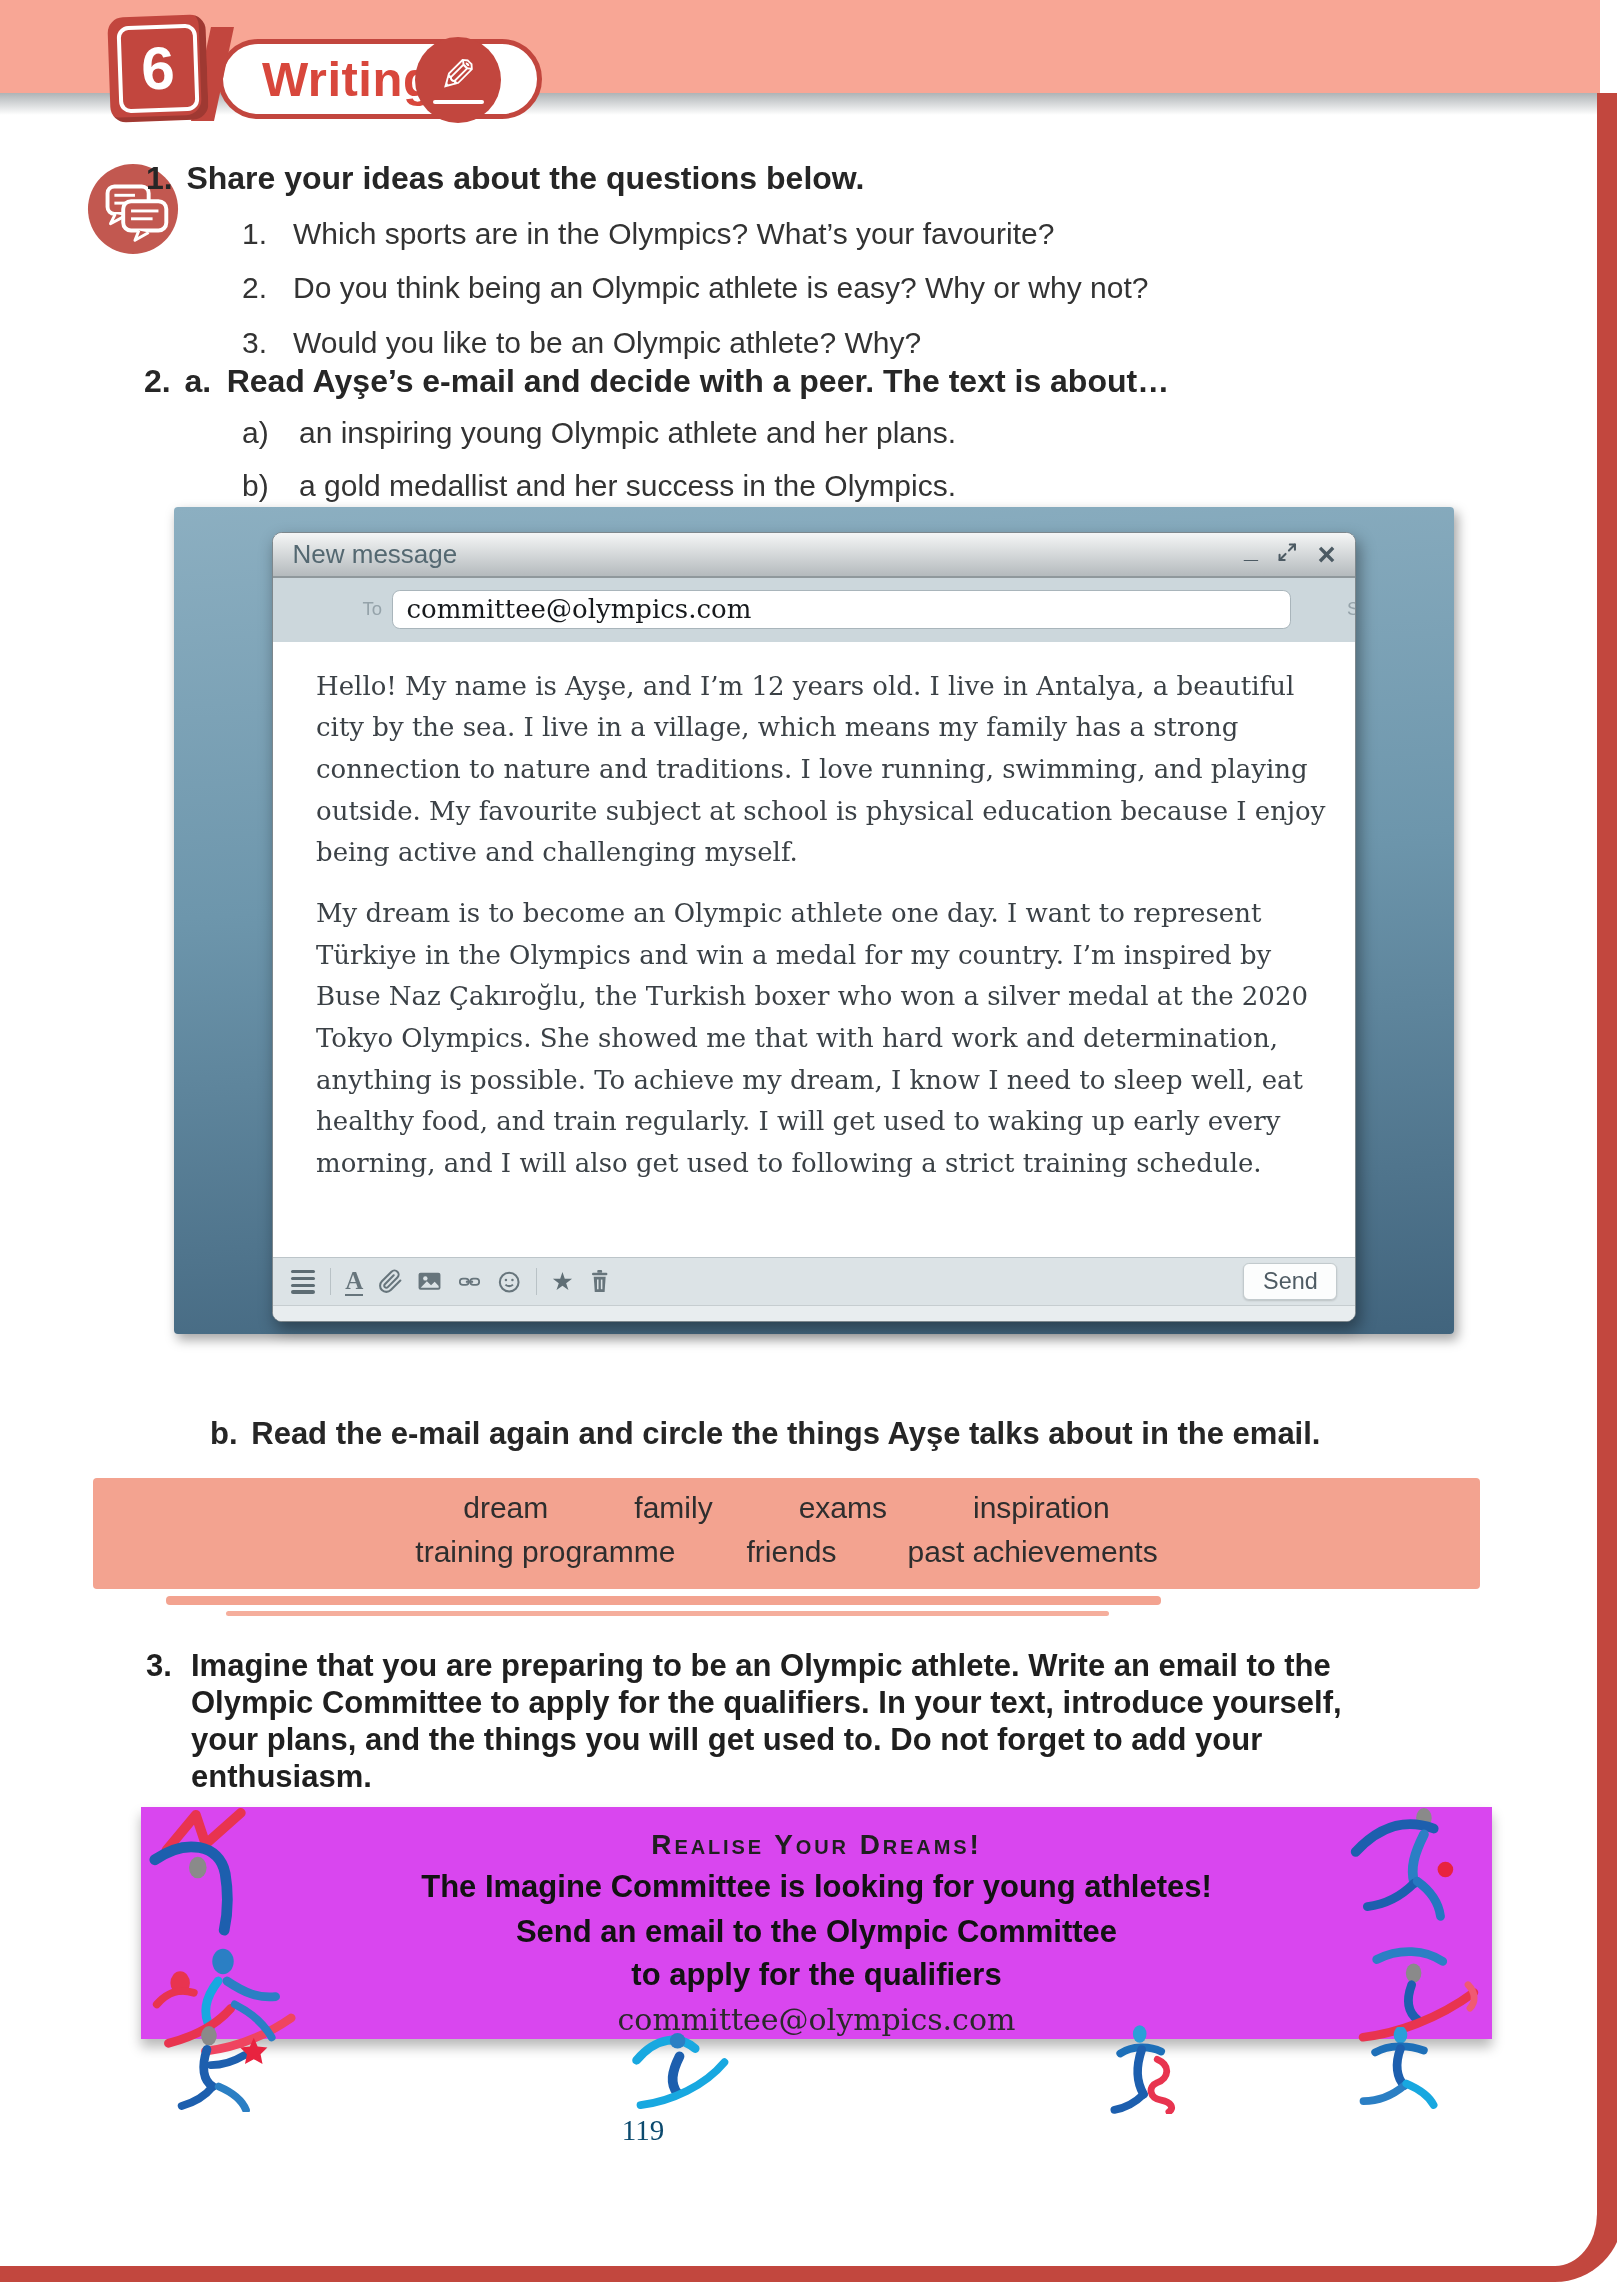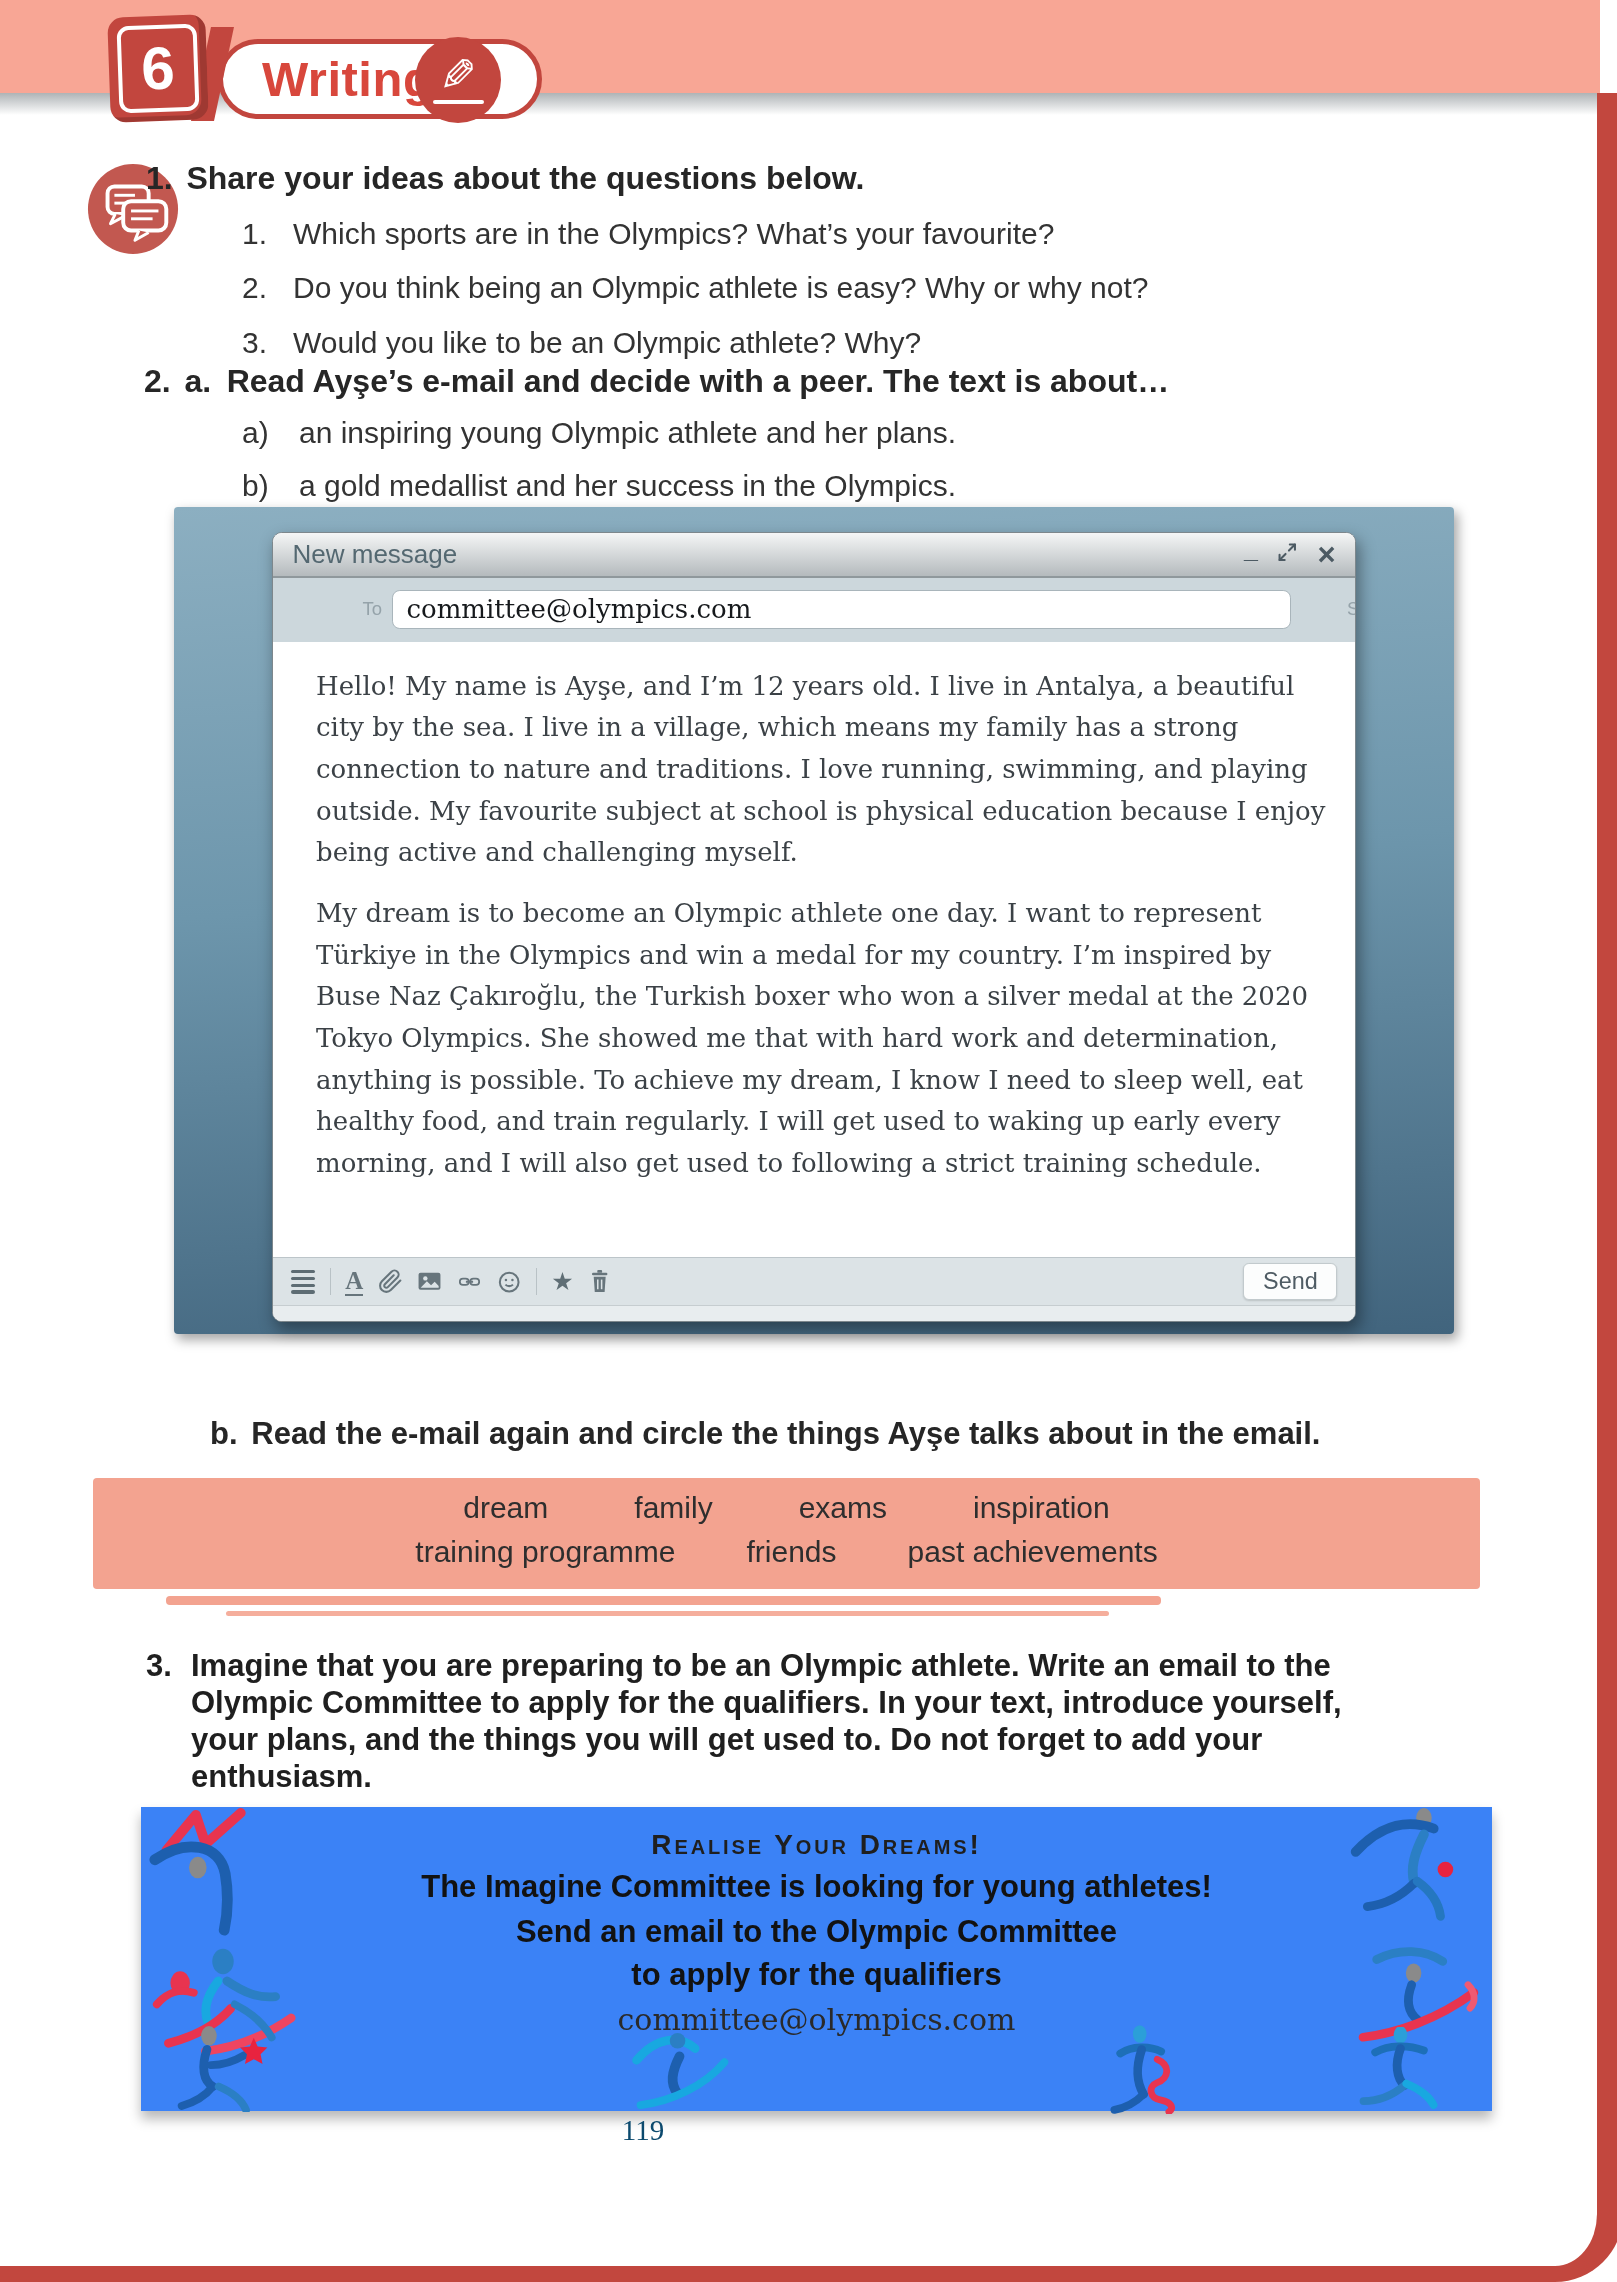--- a/index.html
+++ b/index.html
@@ -96,21 +96,21 @@
   .wb-notch{position:absolute;left:1432px;top:1521px;width:33px;height:78px;background:#fff;
             transform:rotate(14deg);border-radius:9.8px;}
 
   
   .act3{left:146px;top:1648px;width:1297px;}
   .act3-row{display:flex;font-size:31px;font-weight:bold;color:#1f1f1f;line-height:1.19;}
   .act3-row .n{flex:0 0 45px;}
   .act3-row p{margin:0;width:1219px;}
 
   
-  .poster{position:absolute;left:141px;top:1807px;width:1351px;height:304px;background:#3b82f6;
+  .poster{position:absolute;left:141px;top:1807px;width:1351px;height:232px;background:#d946ef;
           box-shadow:0 7.8px 11.7px rgba(0,0,0,.28);}
   .poster-text{position:relative;z-index:2;text-align:center;padding-top:21.5px;}
   .poster-l1{font-size:28px;font-weight:bold;color:#1f1f1f;font-variant:small-caps;letter-spacing:2.9px;}
   .poster-l2{font-size:31px;font-weight:bold;color:#121212;margin-top:8.8px;}
   .poster-l3{font-size:31px;font-weight:bold;color:#121212;margin-top:9px;}
   .poster-l4{font-size:31px;font-weight:bold;color:#121212;margin-top:6.8px;}
   .poster-mail{font-family:"DejaVu Serif","Liberation Serif",serif;font-size:30px;color:#2a2a2a;margin-top:8.8px;}
   .fig{position:absolute;z-index:1;}
 
   .page-number{position:absolute;left:0;top:2114px;width:1286px;text-align:center;

